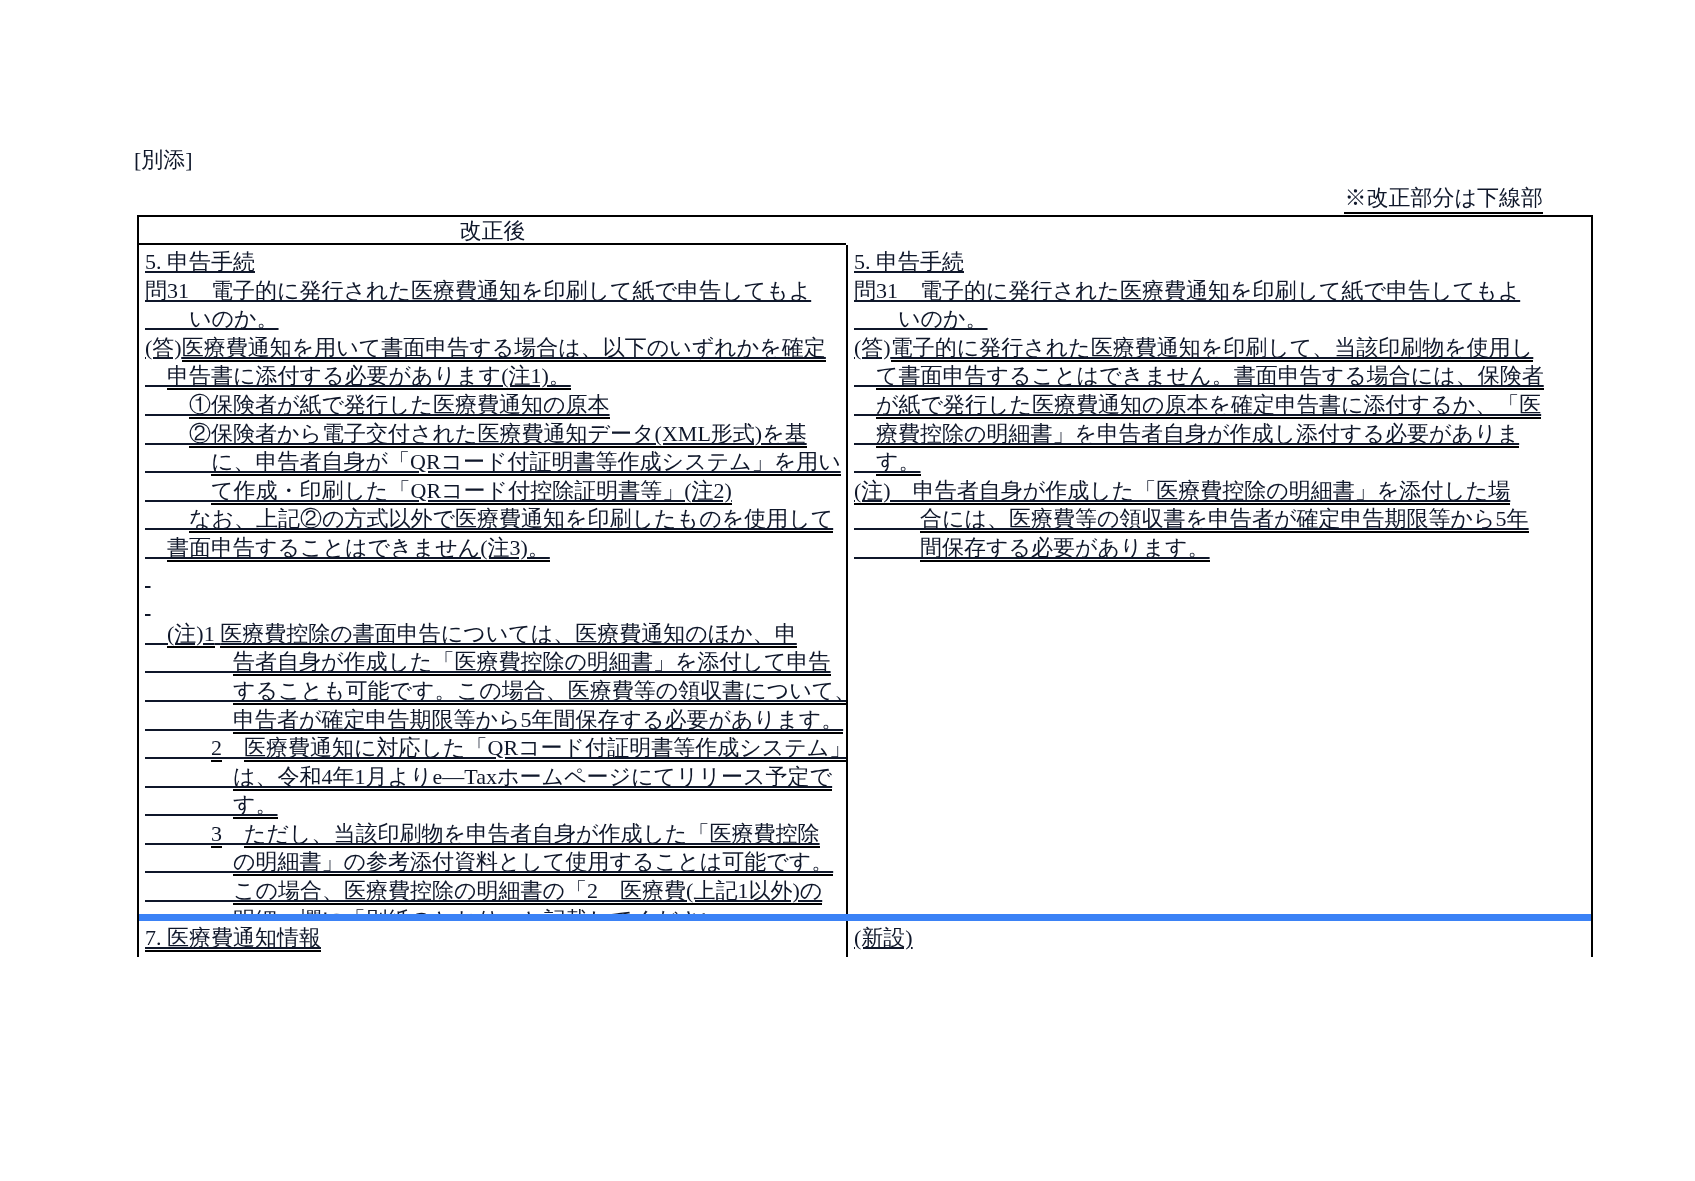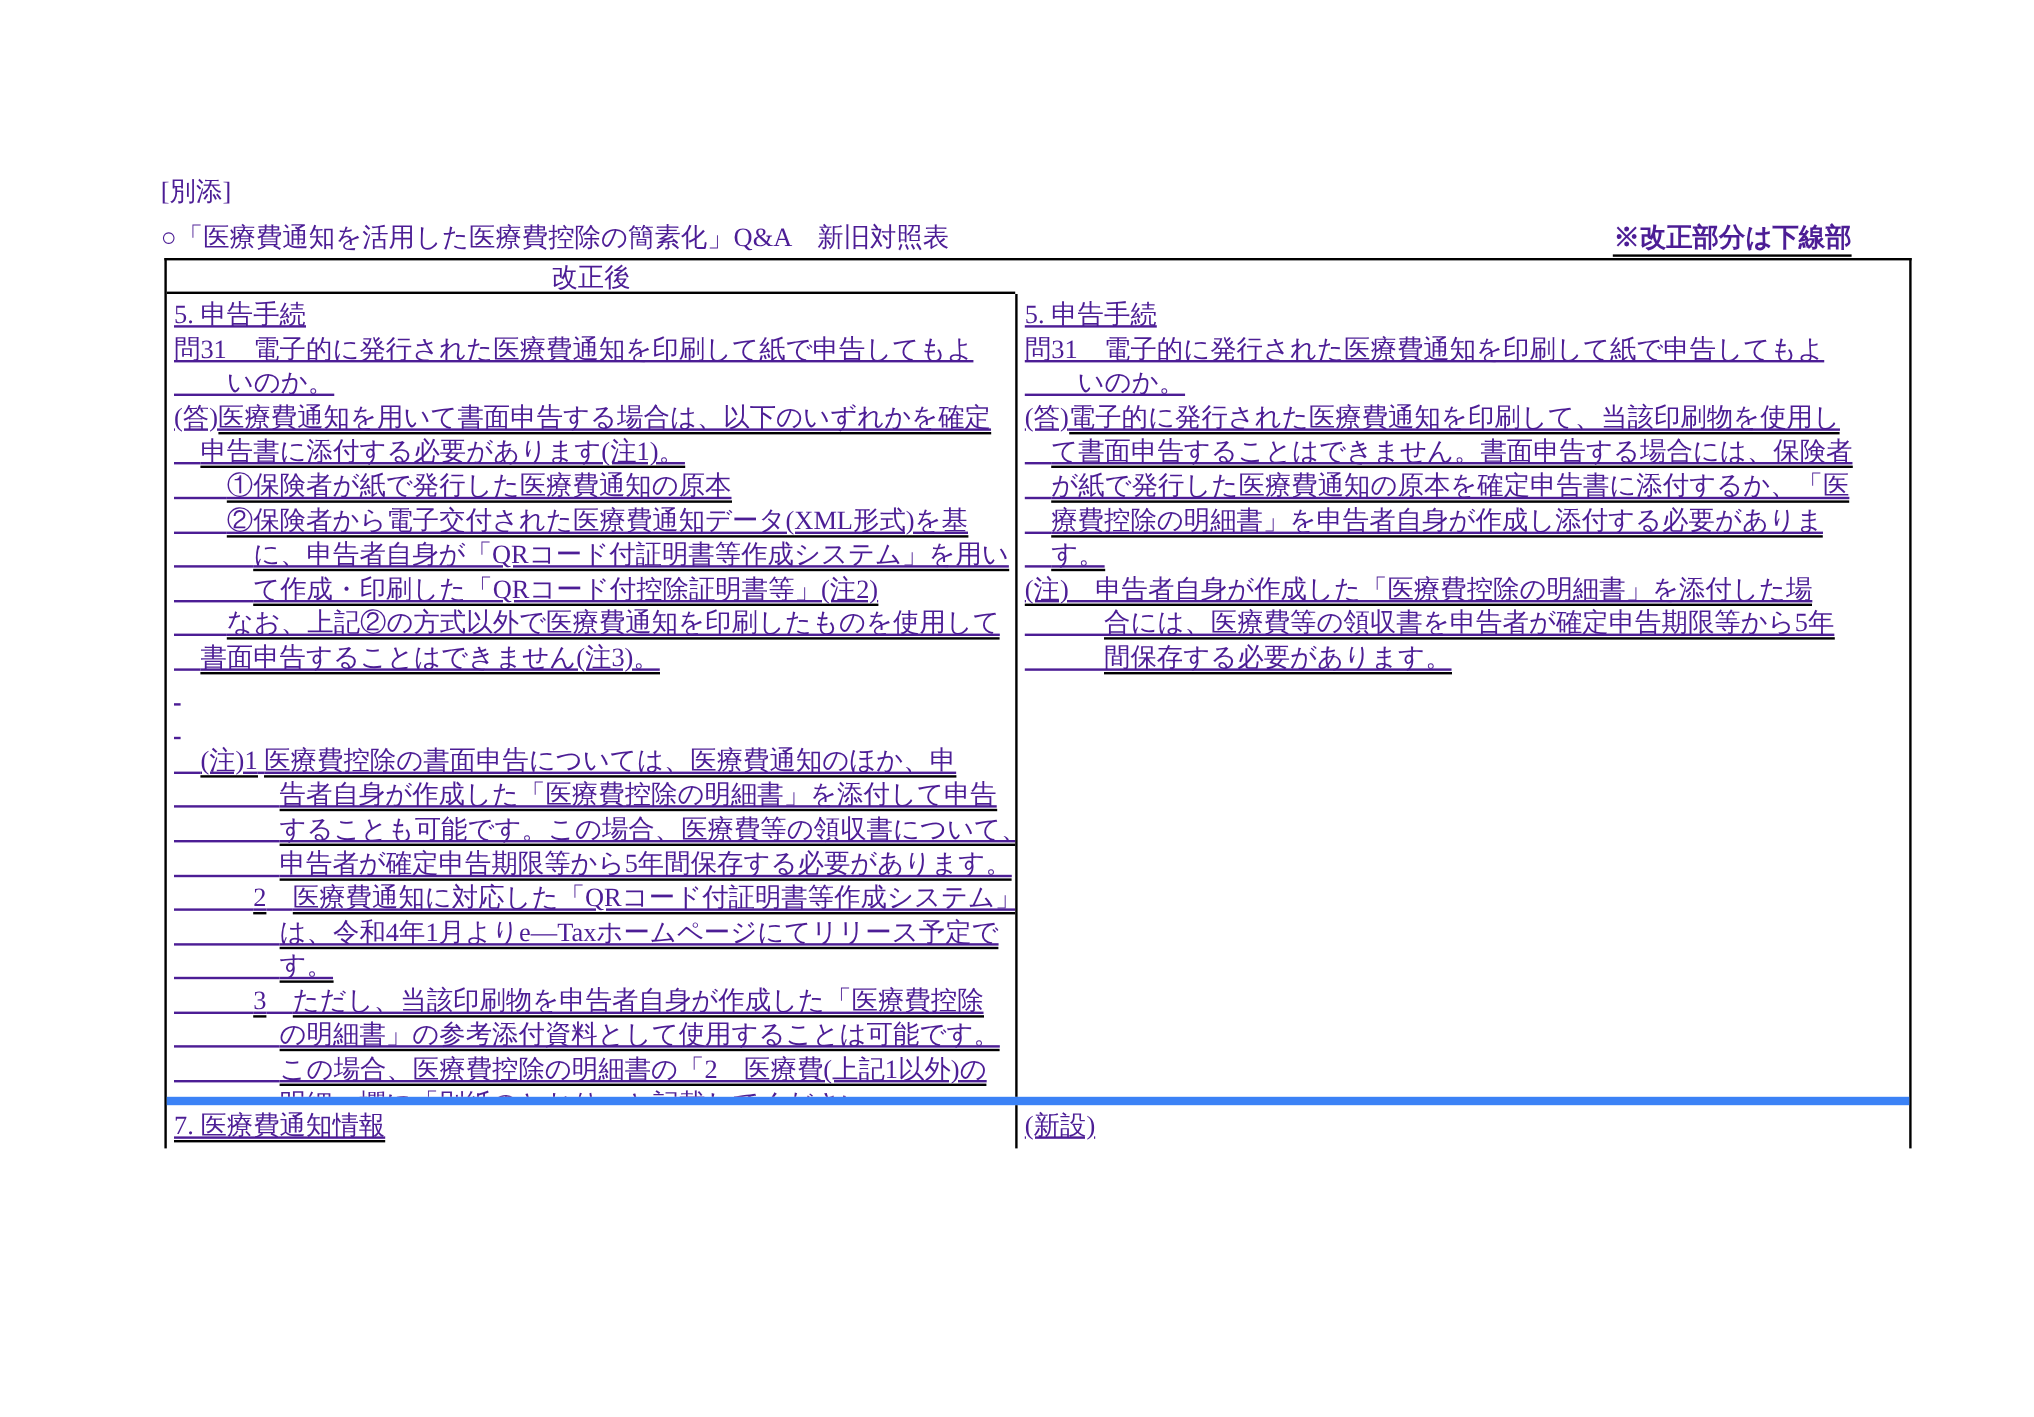--- a/index.html
+++ b/index.html
@@ -1,25 +1,25 @@
 <!DOCTYPE html>
 <html lang="ja"><head>
 <meta charset="utf-8">
 <style>
   html,body{margin:0;padding:0;background:#fff;}
   *{box-sizing:border-box;}
   #screen{
     position:relative;width:1695px;height:1181px;background:#ffffff;
-    font-family:"Liberation Serif","DejaVu Serif",serif;color:#4c1d95;
+    font-family:"Liberation Serif","DejaVu Serif",serif;color:#0f172a;
     overflow:hidden;
   }
   .txt{position:absolute;font-size:22px;line-height:28px;white-space:pre;}
   #attachment{left:134px;top:146px;}
   #doc-title{left:134px;top:184px;}
-  #revision-note{top:184px;right:152px;text-decoration:none;font-weight:bold;}
+  #revision-note{top:184px;right:152px;text-decoration:none;}
   #revision-note .u{border-bottom:2px solid #000;padding-bottom:2px;}
   #cmp-table{
     position:absolute;left:137px;top:215px;width:1456px;
     border:2px solid #000;border-bottom:none;
   }
   .thead{display:flex;width:100%;}
   .th{
     height:28px;border-bottom:2px solid #000;
     font-size:22px;line-height:27px;text-align:center;
   }
@@ -38,21 +38,20 @@
   .line{white-space:pre;min-height:28.6px;}
   .line .u{border-bottom:2px solid #000;}
 </style>
 </head>
 <body>
 
 <div id="screen">
 
   <div class="txt" id="attachment">[別添]</div>
 
-  <div class="txt" id="doc-title">○「医療費通知を活用した医療費控除の簡素化」Q&amp;A　新旧対照表</div>
 
   <div class="txt" id="revision-note"><span class="u">※改正部分は下線部</span></div>
 
   <div id="cmp-table">
 
     <div class="thead">
       <div class="th left">改正後</div>
     </div>
 
     <div class="trow row-body">

